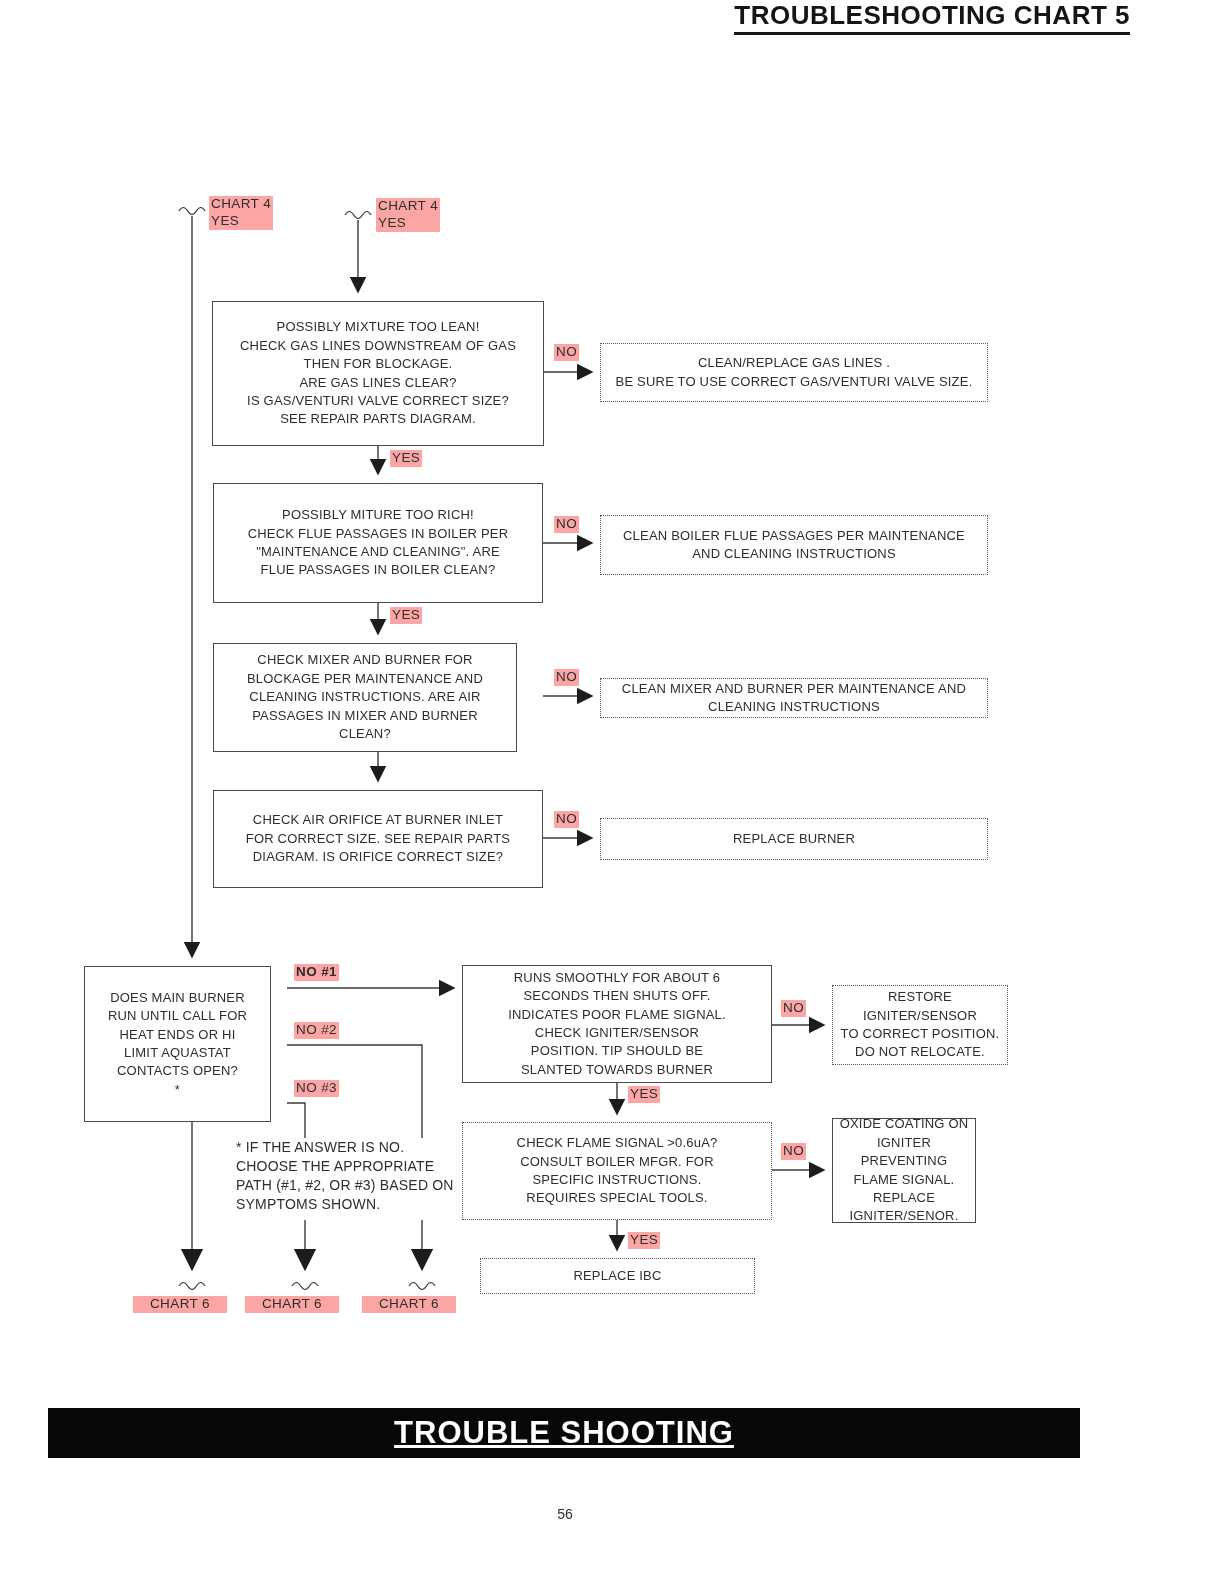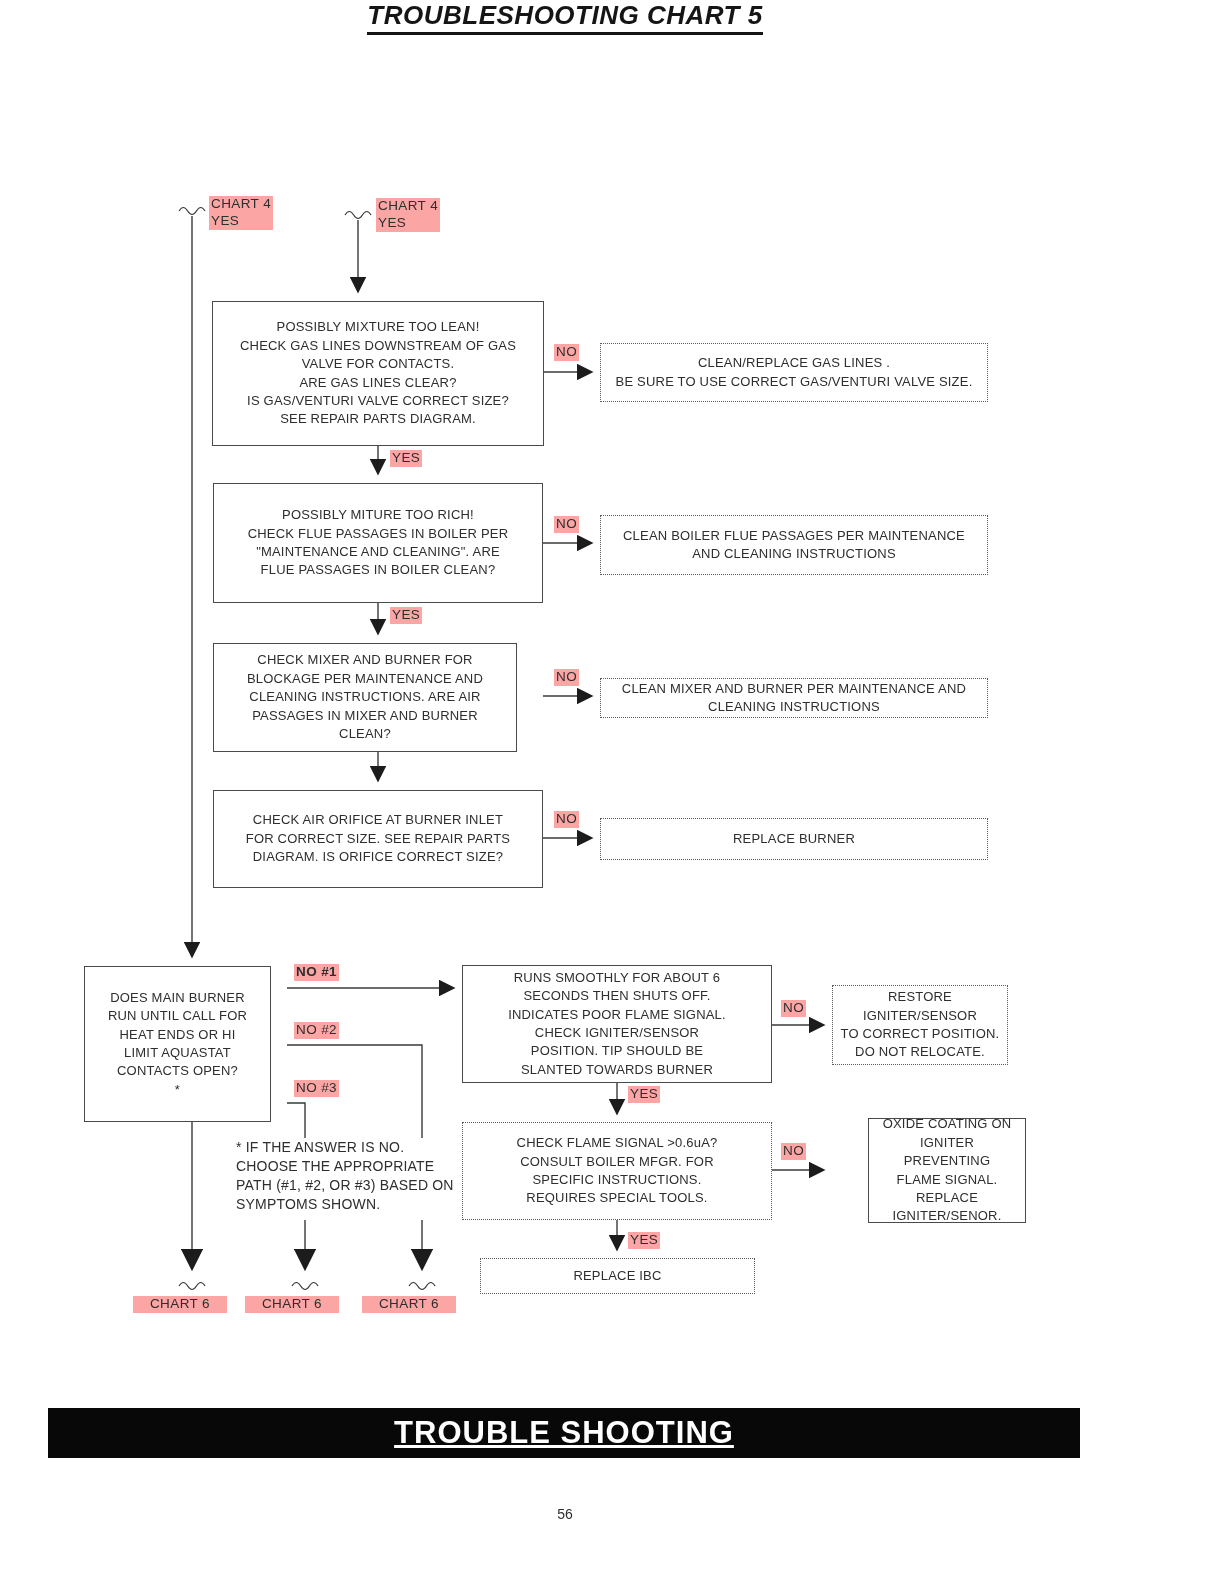--- a/index.html
+++ b/index.html
@@ -8,22 +8,21 @@
     width:1212px;
     height:1574px;
     background:#ffffff;
     font-family:"Liberation Sans", sans-serif;
     color:#2e2e2e;
     overflow:hidden;
   }
   
   .title-wrap{
     position:absolute; left:0; top:64; width:1130px;
-    text-align:center;
-    font-style:italic;
+    text-align:right;
   }
   .title{
     display:inline-block;
     font-size:26px; font-weight:bold; letter-spacing:0.5px;
     color:#151515;
     border-bottom:3px solid #151515;
     padding-bottom:1px;
   }
   
   #lines{
@@ -48,21 +47,21 @@
   .b-rich   { left:213px; top:483px;  width:330px; height:120px; }
   .b-flue   { left:600px; top:515px;  width:388px; height:60px;  }
   .b-mixer  { left:213px; top:643px;  width:304px; height:109px; }
   .b-cleanmx{ left:600px; top:678px;  width:388px; height:40px;  }
   .b-orifice{ left:213px; top:790px;  width:330px; height:98px;  }
   .b-burner { left:600px; top:818px;  width:388px; height:42px;  }
   .b-does   { left:84px; top:966px;  width:187px; height:156px; }
   .b-runs   { left:462px; top:965px;  width:310px; height:118px; }
   .b-restore{ left:832px; top:985px;  width:176px; height:80px;  }
   .b-flame  { left:462px; top:1122px; width:310px; height:98px;  }
-  .b-oxide  { left:868px; top:1118px; width:158px; height:105px; }
+  .b-oxide  { left:832px; top:1118px; width:144px; height:105px; }
   .b-ibc    { left:480px; top:1258px; width:275px; height:36px;  }
   
   .footnote{
     position:absolute; left:236px; top:1138px; width:218px; height:82px;
     background:#ffffff;
     font-size:14px; line-height:1.35; letter-spacing:0.2px;
     text-align:left; white-space:pre-line; color:#2e2e2e;
     display:flex; align-items:flex-start;
   }
   
@@ -154,21 +153,21 @@
   </svg>
 
   <div class="lbl l-entry-left">CHART 4
 YES</div>
   <div class="lbl l-entry-right">CHART 4
 YES</div>
 
   <div class="box solid b-lean">
     <span class="txt">POSSIBLY MIXTURE TOO LEAN!
 CHECK GAS LINES DOWNSTREAM OF GAS
-VALVE FOR CONTACTS.
+THEN FOR BLOCKAGE.
 ARE GAS LINES CLEAR?
 IS GAS/VENTURI VALVE CORRECT SIZE?
 SEE REPAIR PARTS DIAGRAM.</span>
   </div>
   <div class="box dot b-gas">
     <span class="txt">CLEAN/REPLACE GAS LINES .
 BE SURE TO USE CORRECT GAS/VENTURI VALVE SIZE.</span>
   </div>
   <div class="box solid b-rich">
     <span class="txt">POSSIBLY MITURE TOO RICH!

